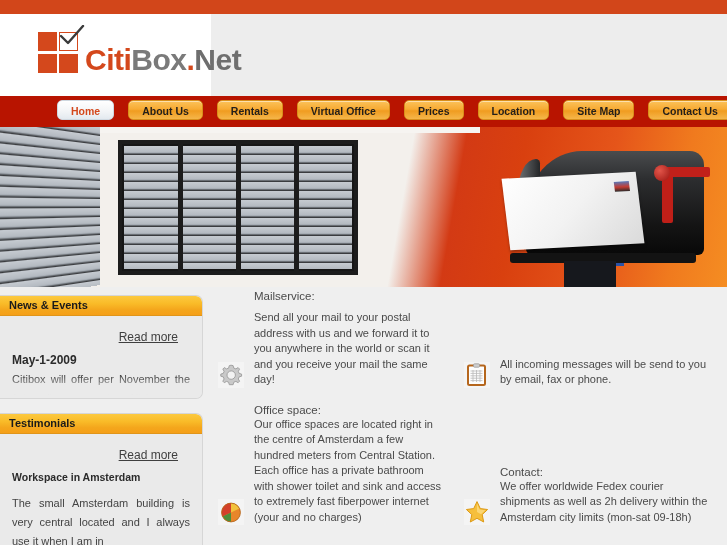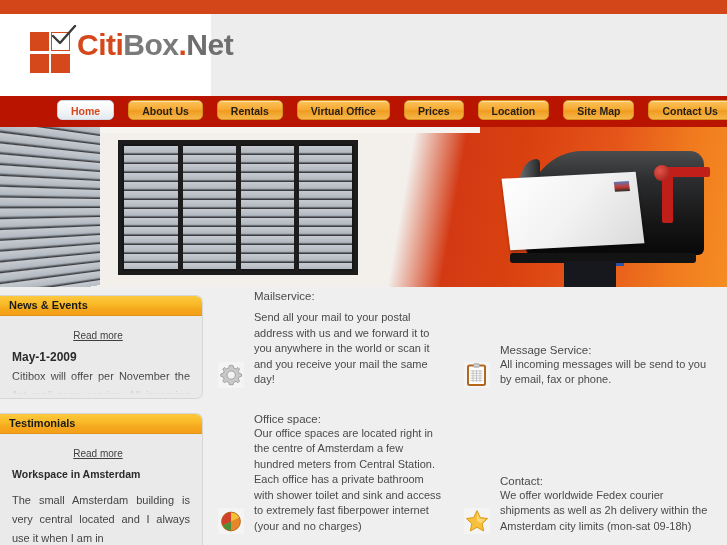--- a/index.html
+++ b/index.html
@@ -42,24 +42,24 @@
   }
   .logo-plate {
     position: absolute;
     left: 0; top: 0;
     width: 211px;
     height: 82px;
     background: #ffffff;
   }
   .logo-wrap {
     position: absolute;
-    left: 30px;
+    left: 38px;
     top: 16px;
     display: flex;
-    align-items: flex-start;
+    align-items: flex-end;
   }
   .logo-mark {
     position: relative;
     width: 44px;
     height: 45px;
     flex: 0 0 auto;
   }
   .sq {
     position: absolute;
     width: 19px;
@@ -299,25 +299,25 @@
     background: linear-gradient(to bottom, #fcc93f 0%, #f9bb28 40%, #f4a61c 72%, #f59f18 100%);
     border-radius: 0 6px 0 0;
     border-bottom: 1px solid #e0951a;
   }
   .panel-body {
     padding: 6px 12px 10px 12px;
     position: relative;
   }
   .readmore {
     display: block;
-    text-align: center;
-    font-size: 10px;
+    text-align: right;
+    font-size: 12px;
     color: #3f3f3f;
     text-decoration: underline;
-    margin: 8px 6px 9px 0;
+    margin: 8px 12px 9px 0;
     cursor: pointer;
   }
   .panel-date {
     font-size: 12px;
     font-weight: bold;
     color: #2b2b2b;
     margin-bottom: 3px;
   }
   .panel-title {
     font-size: 10.5px;
@@ -512,27 +512,26 @@
                 <line x1="6.5" y1="13.8" x2="18.5" y2="13.8"></line>
                 <line x1="6.5" y1="16.2" x2="18.5" y2="16.2"></line>
                 <line x1="6.5" y1="18.6" x2="18.5" y2="18.6"></line>
                 <line x1="9" y1="8" x2="9" y2="20"></line>
                 <line x1="12.5" y1="8" x2="12.5" y2="20"></line>
                 <line x1="16" y1="8" x2="16" y2="20"></line>
               </g>
             </svg>
           </div>
           <div class="stext">
-            <div class="stitle tight">Message Service:</div>
             <div class="sbody">All incoming messages will be send to you by email, fax or phone.</div>
           </div>
         </div>
       </div>
 
-      <div class="srow" style="margin-top:25px">
+      <div class="srow" style="margin-top:16px">
         <div class="scell left">
           <div class="sicon">
             <svg viewBox="0 0 26 26" width="26" height="26">
               <rect x="0" y="0" width="26" height="26" fill="#f4f4f4"></rect>
               <circle cx="13" cy="13.5" r="9.4" fill="#e8862a"></circle>
               <path d="M13 13.5 L13 4.1 A9.4 9.4 0 0 0 4.6 17.6 Z" fill="#d3402a"></path>
               <path d="M13 13.5 L4.6 17.6 A9.4 9.4 0 0 0 13 22.9 Z" fill="#4c8f3a"></path>
               <path d="M13 13.5 L13 4.1 A9.4 9.4 0 0 1 21.4 9.4 Z" fill="#f2c23b"></path>
               <circle cx="13" cy="13.5" r="9.4" fill="none" stroke="#b4651c" stroke-width="0.9"></circle>
             </svg>

